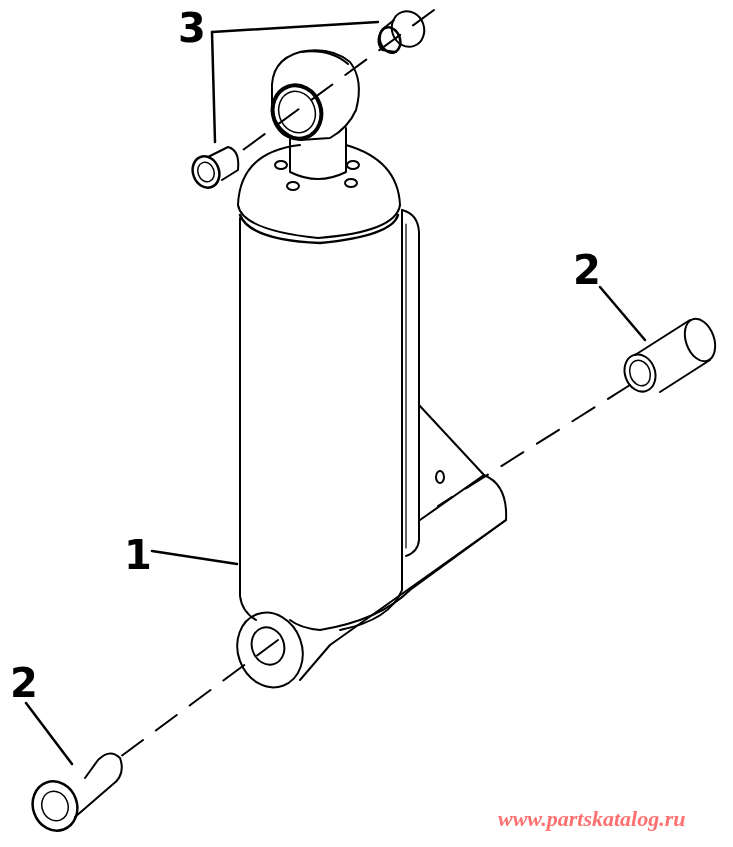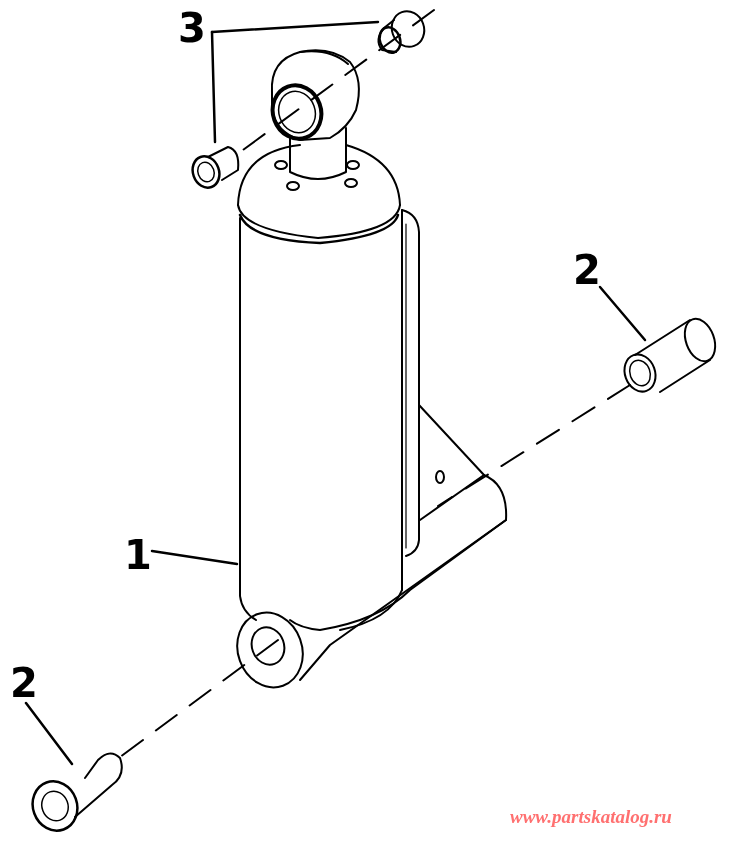--- a/index.html
+++ b/index.html
@@ -29,24 +29,23 @@
       line-height: 1;
       color: #000000;
     }
     .watermark {
       position: absolute;
       left: 498px;
       top: 806px;
       font-family: "Liberation Serif", serif;
       font-style: italic;
       font-weight: bold;
-      font-size: 19px;
+      font-size: 22px;
       color: #ff7070;
       letter-spacing: 0px;
-      margin-left: 12px;
     }
   </style>
 </head>
 <body>
 
 <svg id="diagram" viewBox="0 0 733 847" xmlns="http://www.w3.org/2000/svg">
   <g fill="none" stroke="#000" stroke-width="2" stroke-linecap="round" stroke-linejoin="round">
 
     <g>
 

